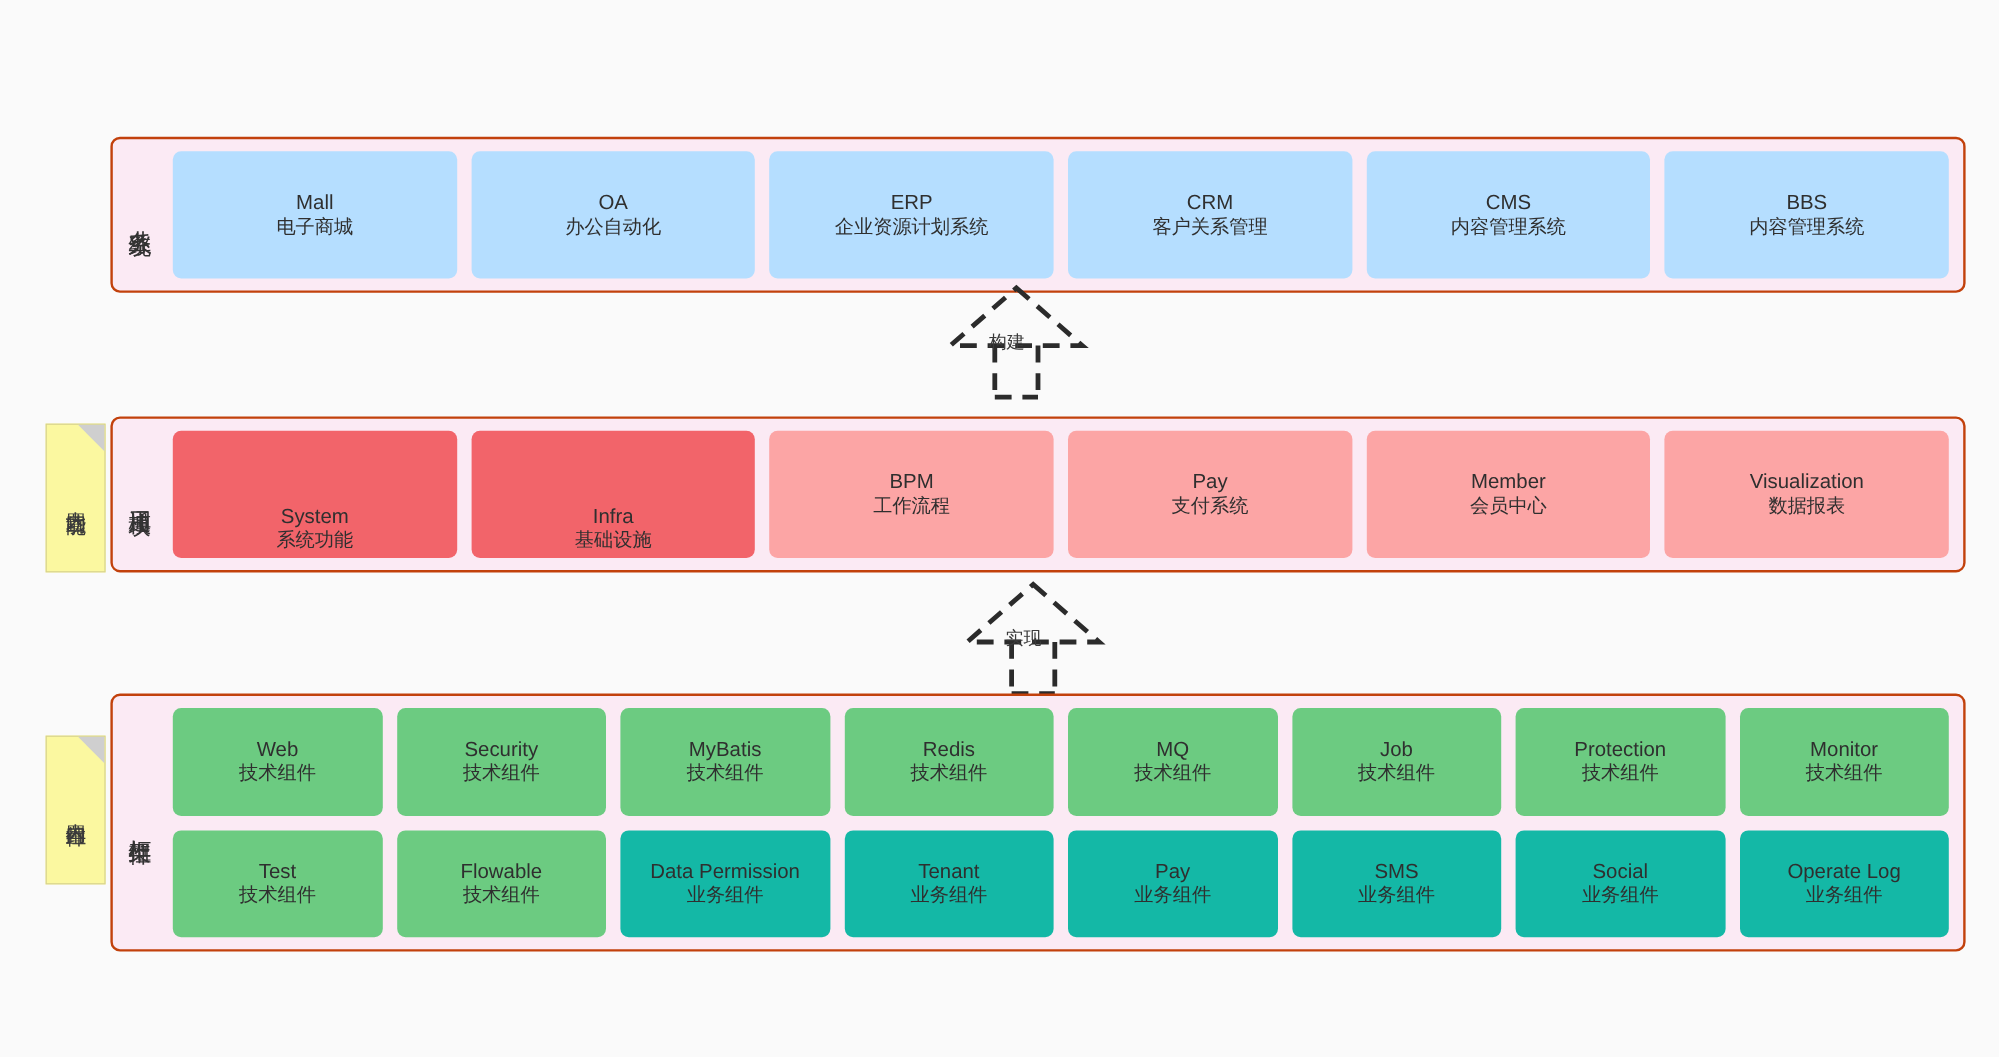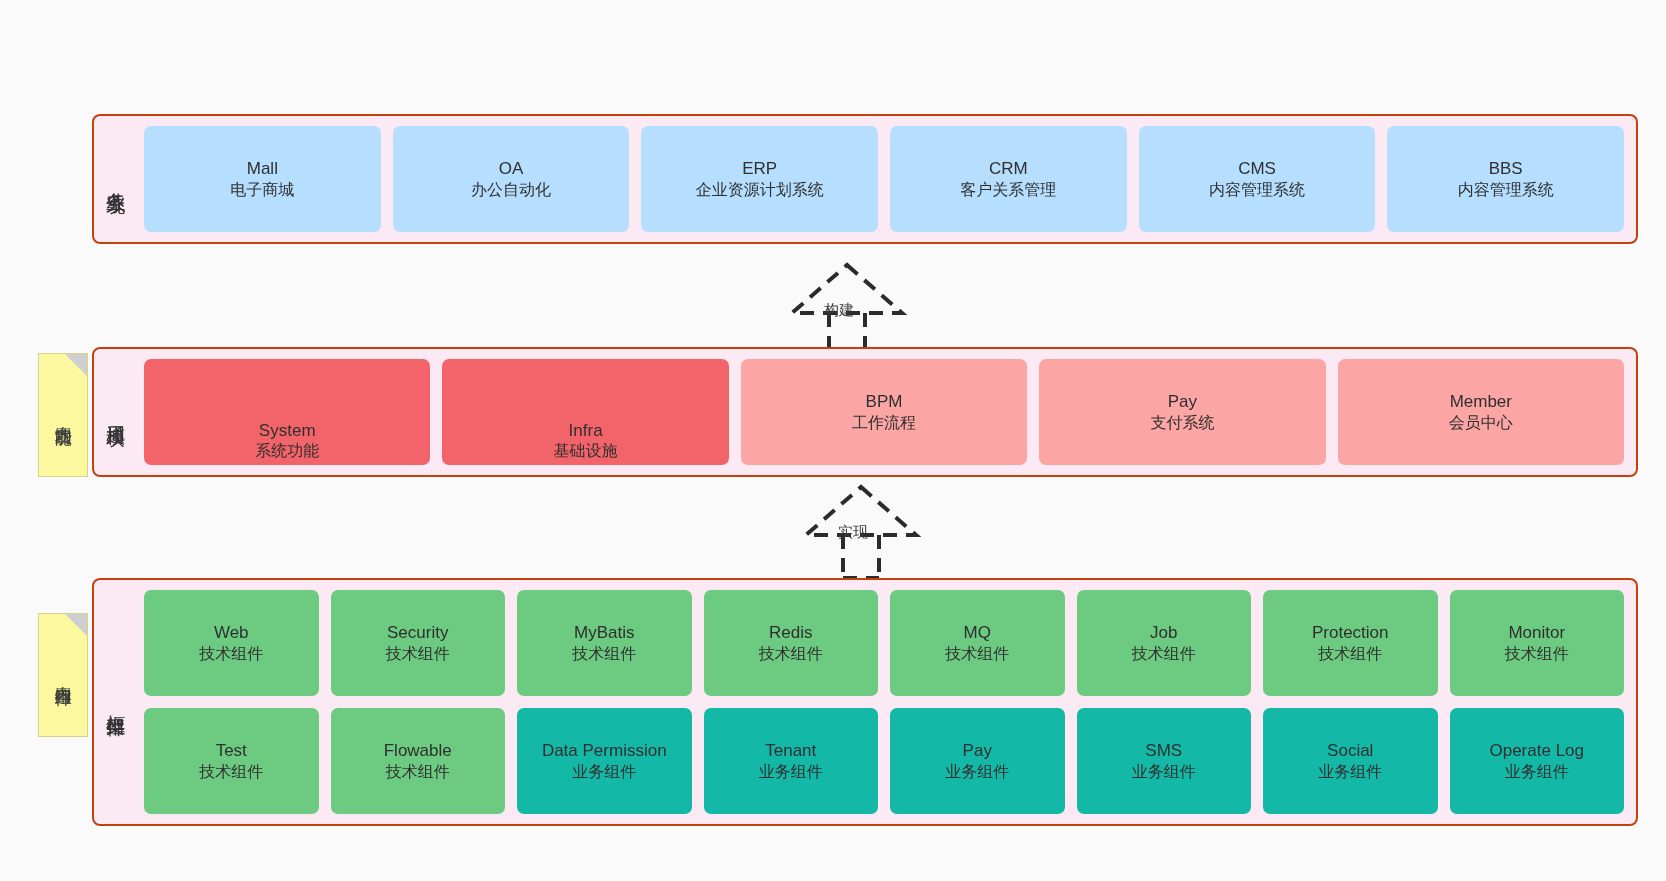--- a/index.html
+++ b/index.html
@@ -18,21 +18,21 @@
     position:absolute;
     background:#fbeaf4;
     border:2px solid #c2410c;
     border-radius:8px;
     box-sizing:border-box;
     display:flex;
     align-items:stretch;
   }
   #layer-business{left:92px;top:114px;width:1546px;height:130px;}
   #layer-modules {left:92px;top:347px;width:1546px;height:130px;}
-  #layer-framework{left:92px;top:578px;width:1546px;height:248px;}
+  #layer-framework{left:92px;top:578px;width:1546px;height:215px;}
 
   .layer-title{
     width:44px;
     flex:0 0 44px;
     display:flex;
     align-items:center;
     justify-content:center;
     font-size:19px;
     line-height:1.12;
     color:#333333;
@@ -118,21 +118,21 @@
   
   .connector{position:absolute;}
   .connector svg{display:block;overflow:visible;}
   .connector .conn-label{
     position:absolute;
     font-size:15px;
     color:#3a3a3a;
     background:transparent;
     white-space:nowrap;
   }
-  #connector-build{left:752px;top:261px;width:190px;height:95px;}
+  #connector-build{left:752px;top:236px;width:190px;height:95px;}
   #connector-build .conn-label{left:72px;top:40px;}
   #connector-implement{left:766px;top:483px;width:190px;height:95px;}
   #connector-implement .conn-label{left:72px;top:40px;}
 </style>
 </head>
 <body>
 
 <div class="canvas">
 
   <div class="layer" id="layer-business">
@@ -196,20 +196,24 @@
           <span class="t2">工作流程</span>
         </div>
         <div class="card c-pink">
           <span class="t1">Pay</span>
           <span class="t2">支付系统</span>
         </div>
         <div class="card c-pink">
           <span class="t1">Member</span>
           <span class="t2">会员中心</span>
         </div>
+        <div class="card c-pink">
+          <span class="t1">Visualization</span>
+          <span class="t2">数据报表</span>
+        </div>
       </div>
     </div>
   </div>
 
   <div class="connector" id="connector-implement">
     <svg width="190" height="95" viewBox="0 0 190 95">
       <path d="M95 4 L150 52 L40 52 Z" fill="none" stroke="#2b2b2b" stroke-width="4" stroke-dasharray="14,9" stroke-linejoin="miter"></path>
       <path d="M77 52 L77 95 M113 52 L113 95 M77 95 L113 95" fill="none" stroke="#2b2b2b" stroke-width="4" stroke-dasharray="14,9"></path>
     </svg>
     <span class="conn-label">实现</span>

